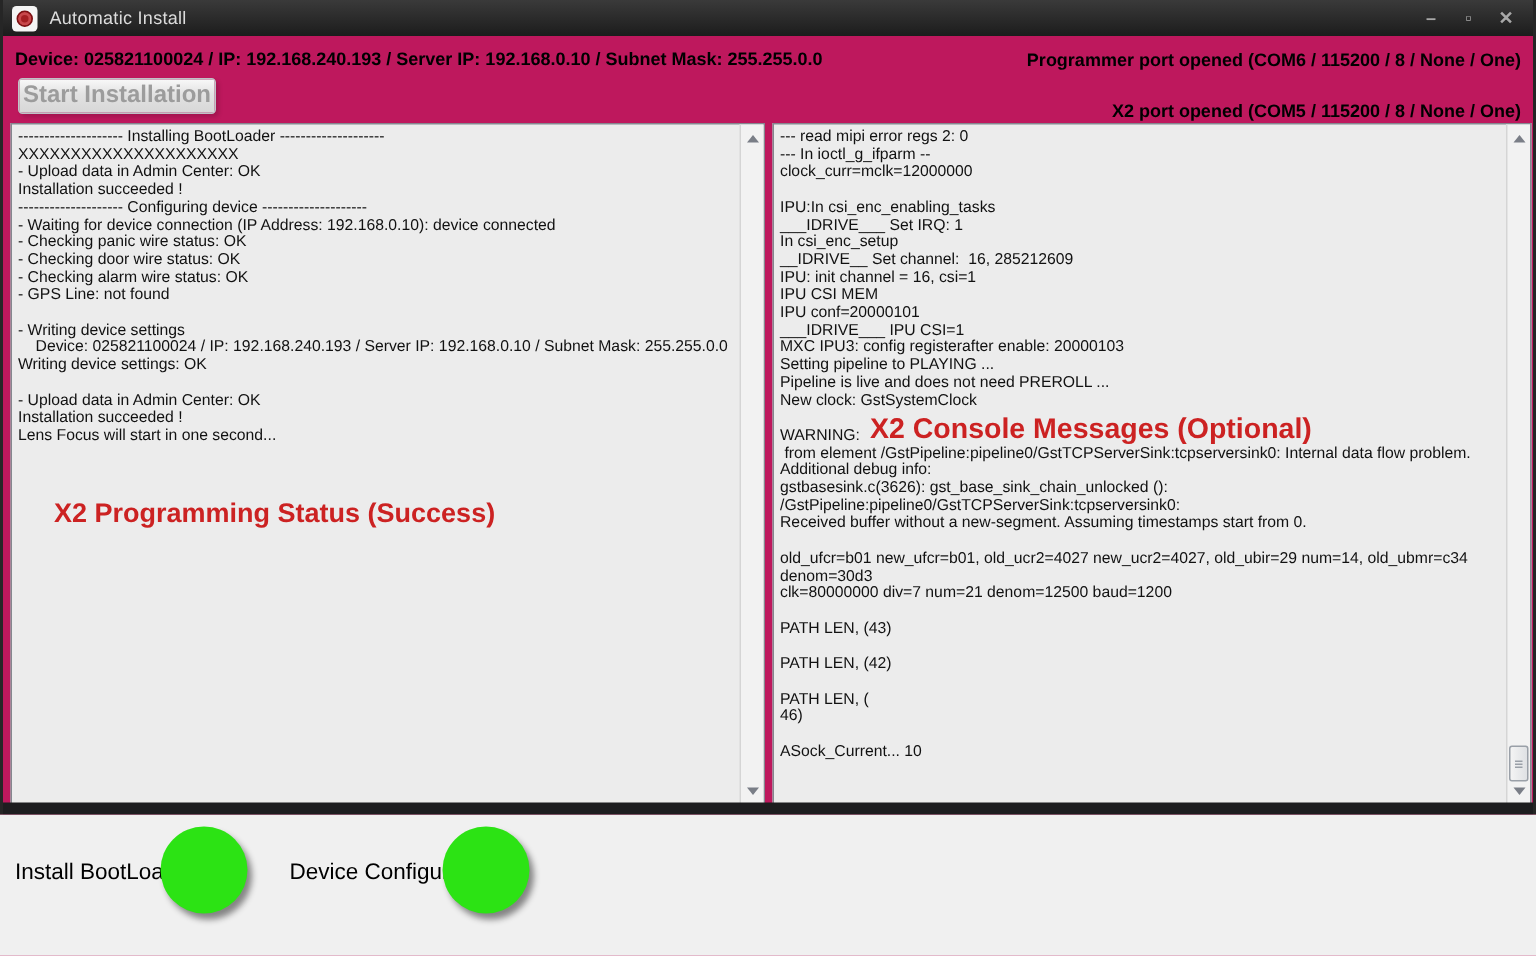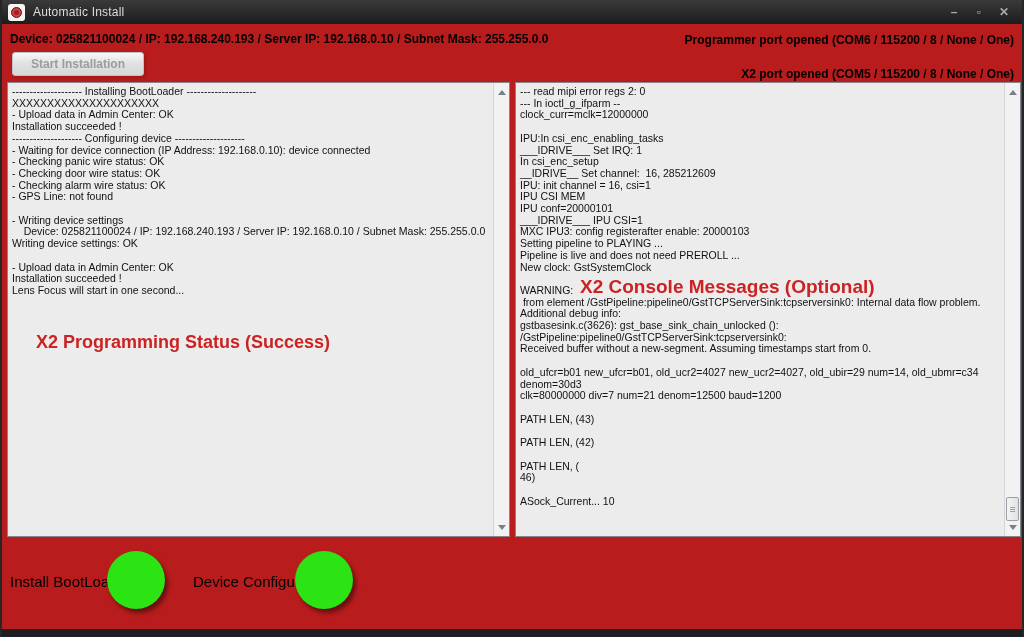--- a/index.html
+++ b/index.html
@@ -1,40 +1,40 @@
 <!DOCTYPE html>
 <html><head>
 <meta charset="utf-8">
 <style>
   * { margin:0; padding:0; box-sizing:border-box; }
   html,body { width:1024px; height:637px; overflow:hidden; background:#f0f0f0;
               font-family:"Liberation Sans", sans-serif; }
-  #window { position:absolute; left:0; top:0; width:1024px; height:637px;
-            background:#b91c1c; border-left:2px solid #262626; border-right:2px solid #262626; }
+  #window { position:absolute; left:0; top:0; width:1024px; height:543px;
+            background:#be185d; border-left:2px solid #262626; border-right:2px solid #262626; }
   
   #titlebar { position:absolute; left:0; top:0; width:100%; height:24px;
               background:linear-gradient(#3a3a3a,#1c1c1c); display:flex; align-items:center; }
   #app-icon { width:17px; height:17px; margin-left:6px; background:#f5f5f5; border-radius:3px;
               display:flex; align-items:center; justify-content:center; }
   #app-icon .dot { width:11px; height:11px; border-radius:50%; background:#a41e22;
                    border:1px solid #7c1013; box-shadow:inset 0 0 0 2px #c8474b; }
   #title-text { color:#dcdcdc; font-size:12px; margin-left:8px; letter-spacing:0.2px; }
   #win-controls { position:absolute; right:10px; top:0; height:24px; display:flex;
                   align-items:center; gap:9px; }
   .win-btn { color:#a8a8a8; font-size:12px; font-weight:bold; width:16px; height:16px;
              line-height:16px; text-align:center; cursor:default; }
   
   #device-info { position:absolute; left:8px; top:32px; font-size:12px; font-weight:bold; color:#000; }
   #port-line1 { position:absolute; right:8px; top:33px; font-size:12px; font-weight:bold; color:#000;text-align:right; }
   #port-line2 { position:absolute; right:8px; top:67px; font-size:12px; font-weight:bold; color:#000; }
   #start-btn { position:absolute; left:10px; top:52px; width:132px; height:24px;
                background:linear-gradient(#f8f8f8,#e2e2e2 45%,#d7d7d7);
                border:1px solid #bfc3c7; border-radius:3px;
                font-family:"Liberation Sans", sans-serif;
-               font-size:12px; font-weight:bold; color:#9c9c9c;
+               font-size:16px; font-weight:bold; color:#9c9c9c;
                box-shadow:2px 2px 3px rgba(0,0,0,0.15); }
   
   .panel { position:absolute; top:82px; height:455px; background:#ececec;
            border:1px solid #84878f; }
   #left-panel  { left:5px;  width:503px;padding-left:12px; }
   #right-panel { left:513px; width:506px; }
   .log-area { position:absolute; left:0; top:0; right:17px; bottom:0;
               padding:3px 0 0 4px; overflow:hidden; }
   .log-line { font-family:"Liberation Sans", sans-serif; font-size:10.5px;
               line-height:11.7px; color:#111; white-space:pre; }

